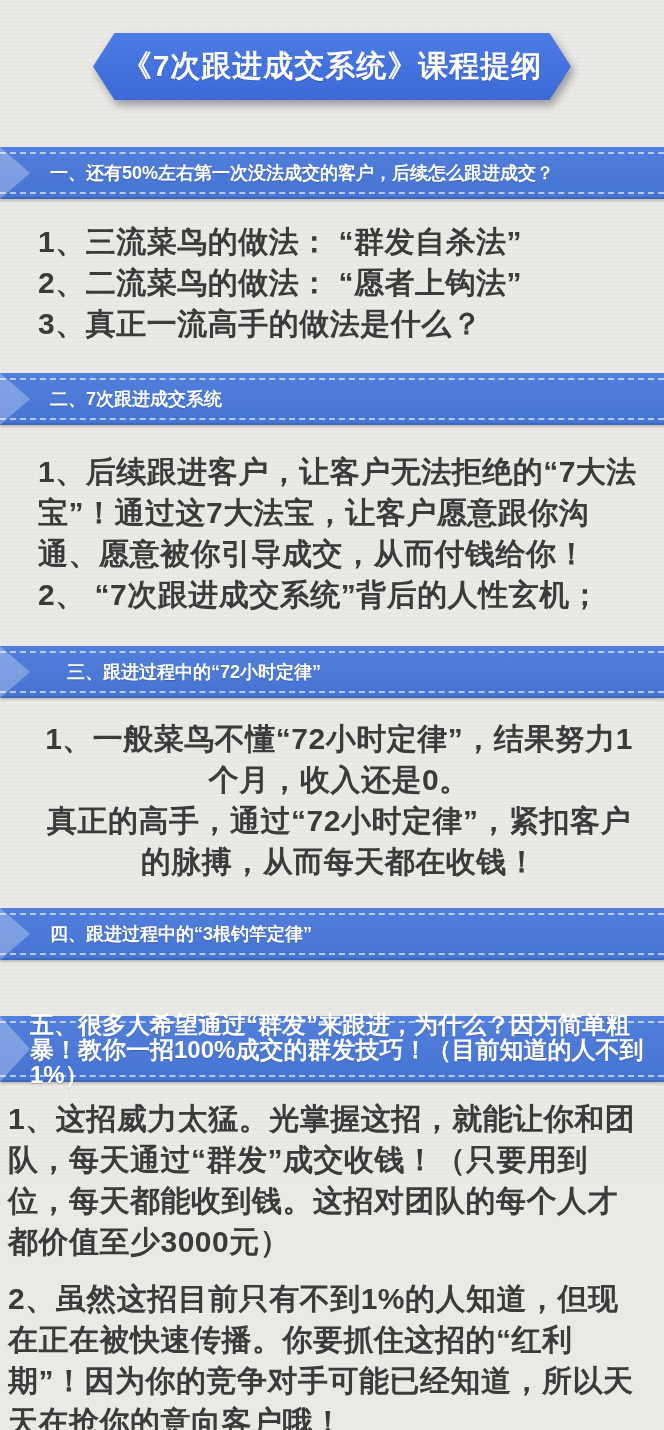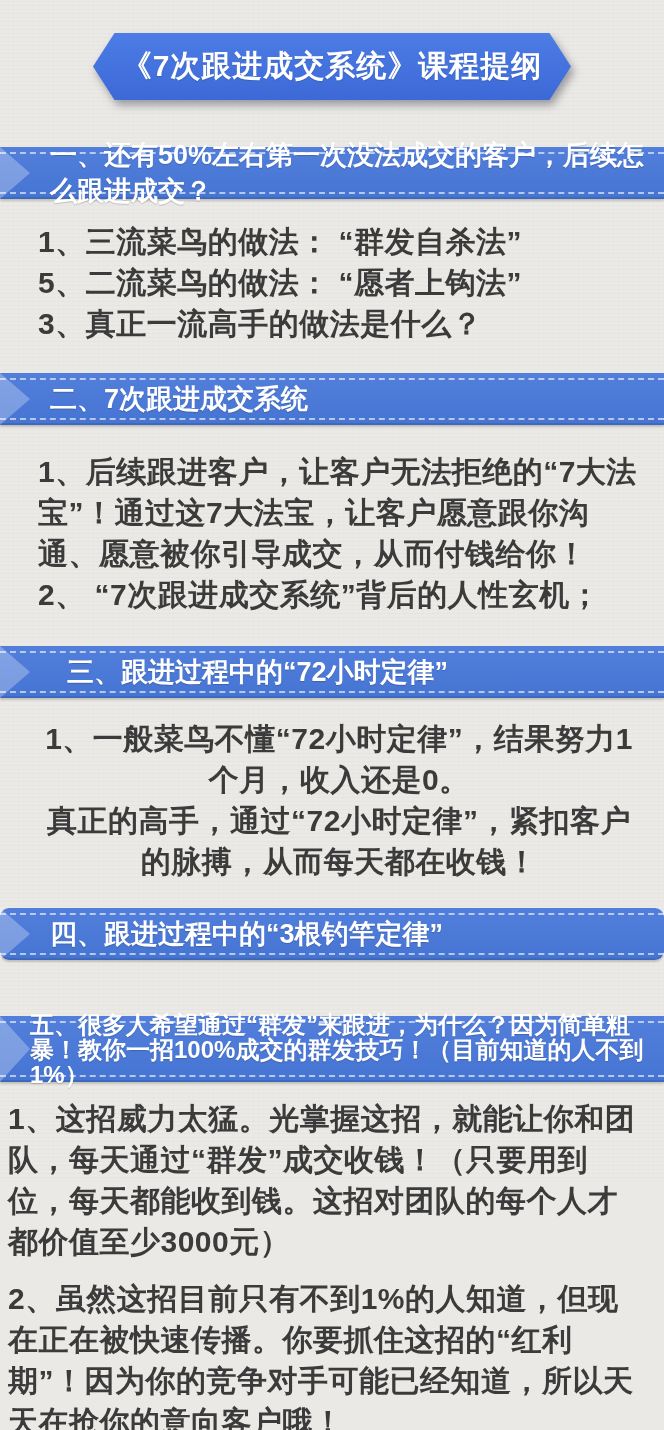--- a/index.html
+++ b/index.html
@@ -85,21 +85,21 @@
     left: 0;
     top: 0;
     bottom: 0;
     width: 30px;
     background: rgba(255,255,255,0.28);
     clip-path: polygon(0 0, 100% 50%, 0 100%);
   }
   .sec-title {
     color: #ffffff;
     font-weight: bold;
-    font-size: 27px;
+    font-size: 18px;
     padding-left: 50px;
     padding-right: 12px;
     text-shadow: 0 1px 1px rgba(0,0,0,0.18);
   }
   .sec-bar.tall { height: 66px; }
   .sec-bar.tall .sec-title {
     font-size: 24px;
     line-height: 25px;
     padding-left: 30px;
     padding-right: 16px;
@@ -117,21 +117,21 @@
   .sec-body p { margin: 0; }
   .sec-body p.gap { margin-top: 16px; }
 
   
   #s1-bar  { margin-top: 47px; }
   #s1-body { margin-top: 22px; }
   #s2-bar  { margin-top: 29px; }
   #s2-body { margin-top: 26px; }
   #s3-bar  { margin-top: 31px; padding-left: 17px; }
   #s3-body { margin-top: 20px; text-align: center; }
-  #s4-bar  { margin-top: 26px; border-radius: 9px; }
+  #s4-bar  { margin-top: 26px; }
   #s5-bar  { margin-top: 56px; }
   #s5-body { margin-top: 16px; padding-left: 8px; }
 </style>
 </head>
 <body>
 
 <div class="poster">
 
   <div class="banner-wrap">
     <div class="banner">
@@ -140,21 +140,21 @@
       </div>
     </div>
   </div>
 
   <div class="sec-bar" id="s1-bar">
     <i class="chev"></i>
     <span class="sec-title">一、还有50%左右第一次没法成交的客户，后续怎么跟进成交？</span>
   </div>
   <div class="sec-body" id="s1-body">
     <p>1、三流菜鸟的做法： “群发自杀法”</p>
-    <p>5、二流菜鸟的做法： “愿者上钩法”</p>
+    <p>2、二流菜鸟的做法： “愿者上钩法”</p>
     <p>3、真正一流高手的做法是什么？</p>
   </div>
 
   <div class="sec-bar" id="s2-bar">
     <i class="chev"></i>
     <span class="sec-title">二、7次跟进成交系统</span>
   </div>
   <div class="sec-body" id="s2-body">
     <p>1、后续跟进客户，让客户无法拒绝的“7大法宝”！通过这7大法宝，让客户愿意跟你沟通、愿意被你引导成交，从而付钱给你！</p>
     <p>2、 “7次跟进成交系统”背后的人性玄机；</p>

